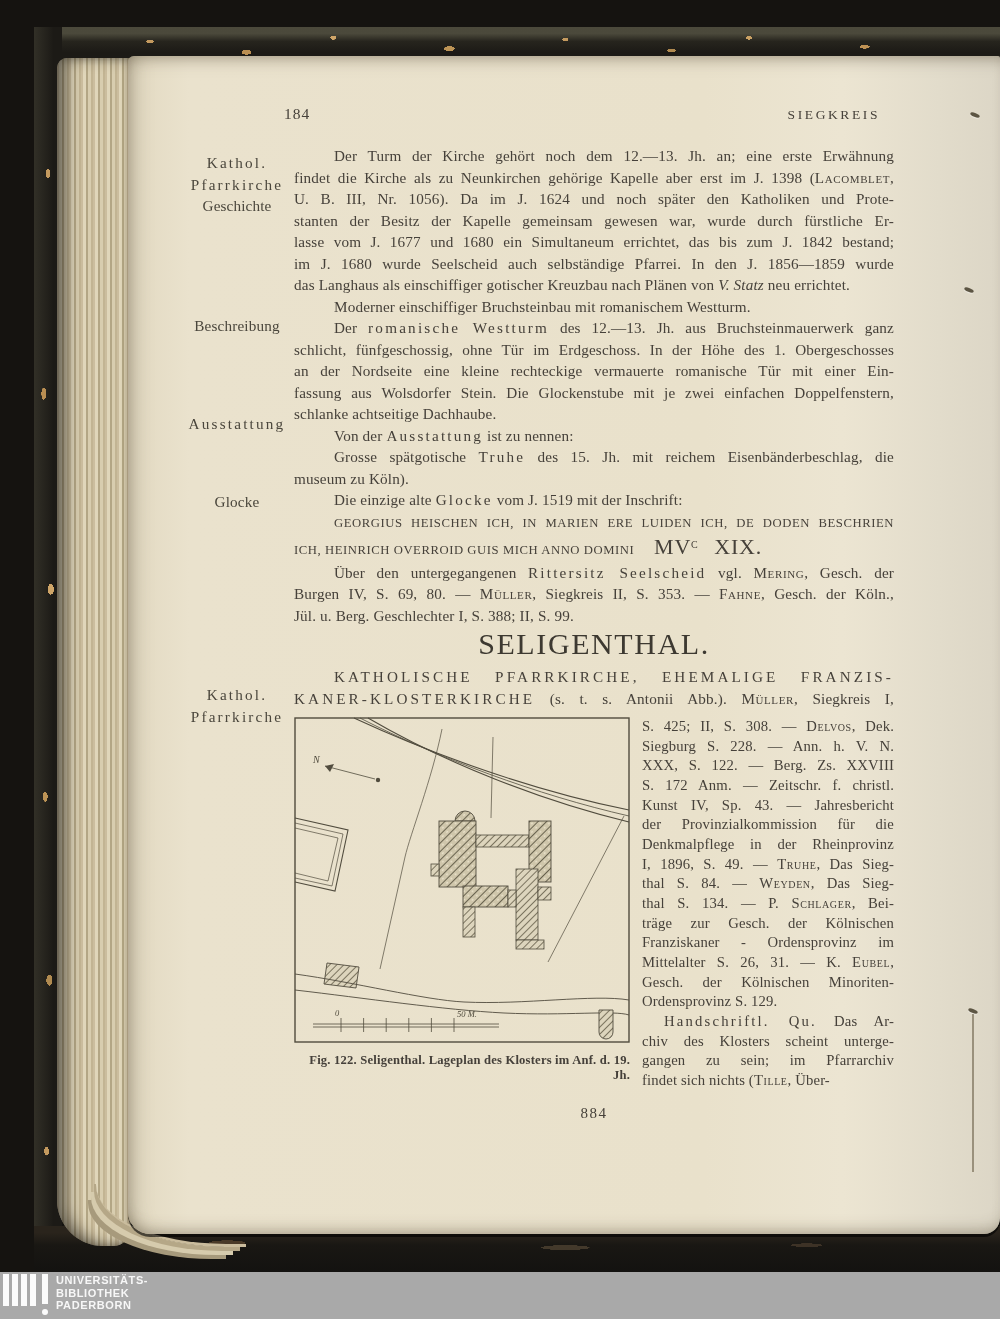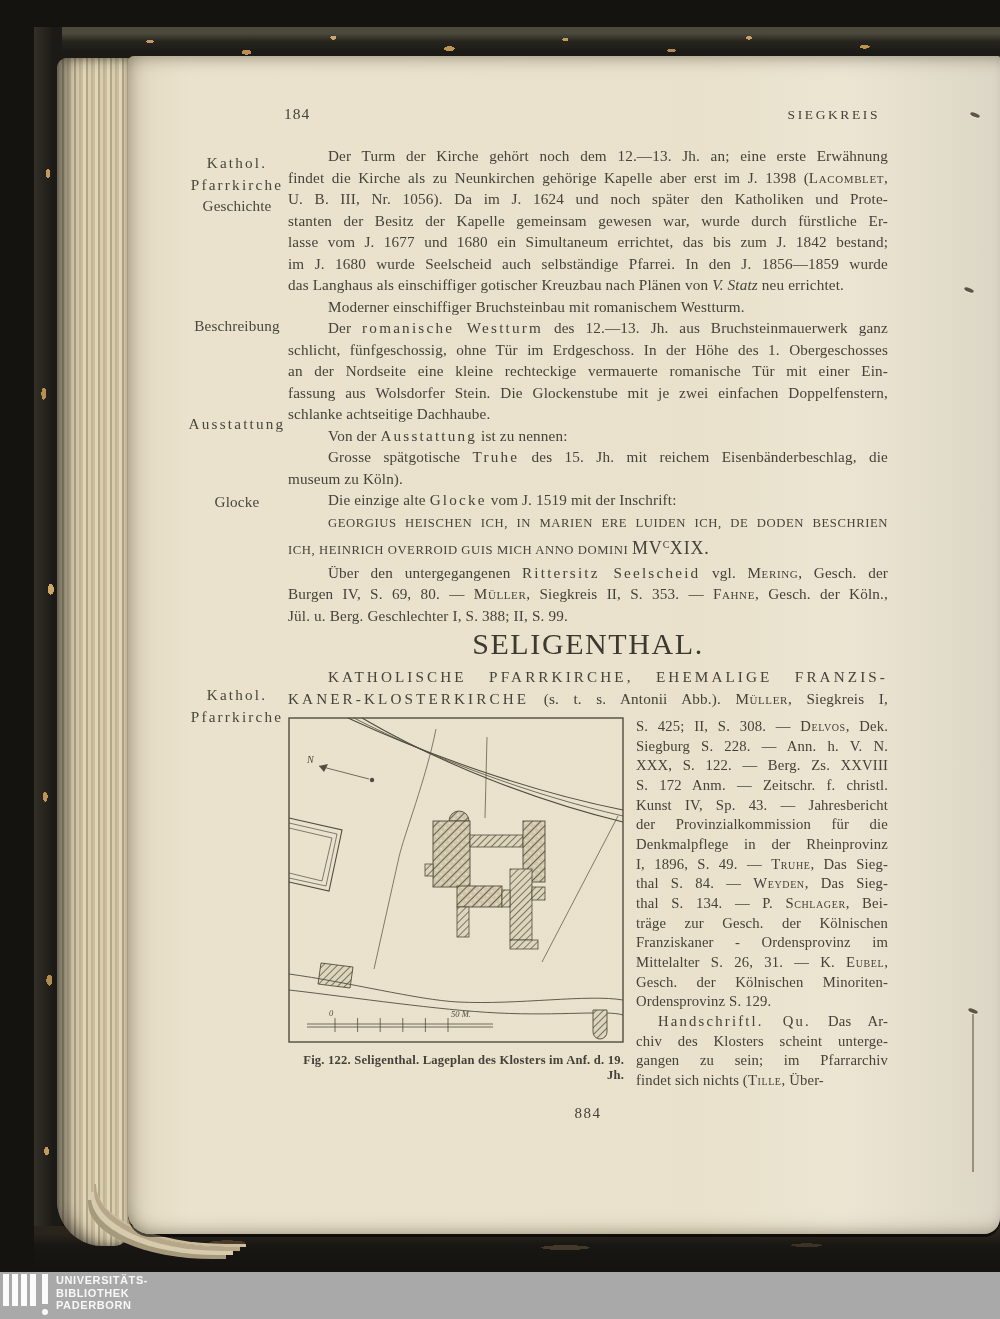--- a/index.html
+++ b/index.html
@@ -59,32 +59,32 @@
   .thread{position:absolute;width:1.5px;background:rgba(96,86,62,.55);}
 
   
   .hdr{position:absolute;left:152px;top:49px;width:600px;height:20px;}
   .folio{position:absolute;left:4px;top:0;font-size:15.5px;letter-spacing:1px;}
   .runtitle{position:absolute;left:0;right:0;top:2px;text-align:right;
     font-size:13.5px;letter-spacing:2.6px;}
   .note{position:absolute;left:52px;width:114px;text-align:center;
     font-size:11.4px;line-height:13.2px;color:#4a463c;}
   .note .tl{text-align-last:center;font-family:Liberation Serif, serif;}
-  .bodycol{position:absolute;left:160px;top:89px;width:600px;}
+  .bodycol{position:absolute;left:166px;top:89px;width:600px;}
   .tl{text-align:justify;text-align-last:justify;font-size:15.2px;line-height:21.5px;
     letter-spacing:.15px;}
   .jl{text-align-last:left;}
   .ind1{padding-left:40px;}
   .ind2{padding-left:22px;}
   .sc{font-variant:small-caps;letter-spacing:.6px;}
   .sp{letter-spacing:2.2px;}
   .spc{letter-spacing:3.1px;}
   .i{font-style:italic;}
   .caps{font-size:12.7px;letter-spacing:.55px;}
-  .big{font-size:18px;letter-spacing:.8px;}
+  .big{font-size:22px;letter-spacing:.8px;margin-left:16px;}
   .sup{font-size:10px;vertical-align:6px;letter-spacing:.5px;}
   .heading{margin:1px 0 5px 0;text-align:center;font-size:30px;letter-spacing:1.6px;
     color:#3d3931;}
   .figrow{display:flex;gap:12px;margin-top:8px;}
   .figcol{width:336px;}
   .figcaption{margin-top:6px;text-align:right;font-size:12.6px;font-weight:bold;
     letter-spacing:.2px;color:#45403a;}
   .refscol{width:252px;}
   .refscol .tl{font-size:14.7px;line-height:19.65px;}
   .pageno{margin-top:15px;text-align:center;font-size:15px;letter-spacing:1.5px;}

